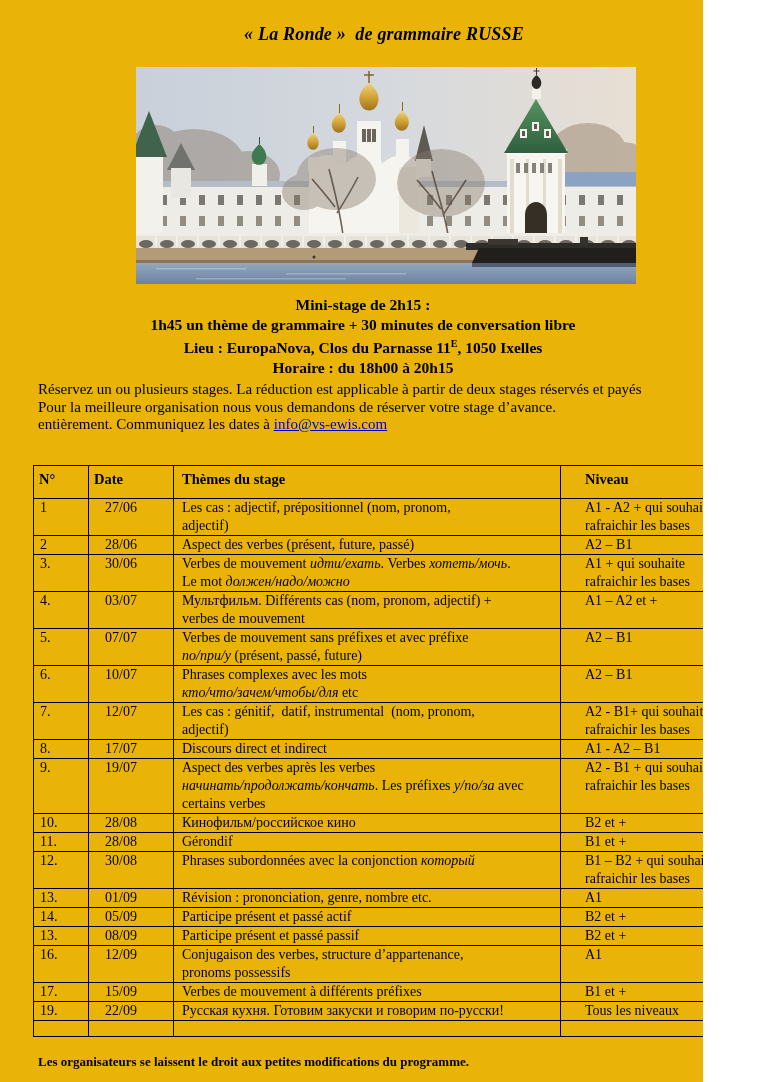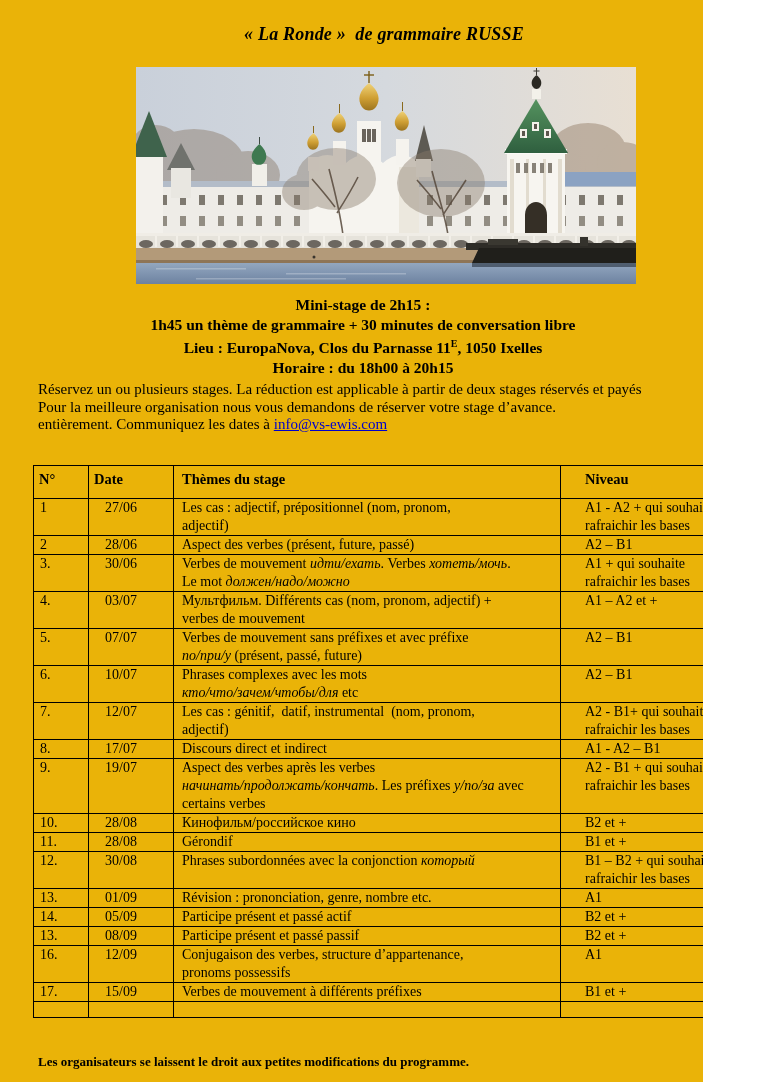--- a/index.html
+++ b/index.html
@@ -298,20 +298,26 @@
           <td class="c-date">12/09</td>
           <td class="c-theme"><span>Conjugaison des verbes, structure d’appartenance,</span><br><span>pronoms possessifs</span></td>
           <td class="c-niveau"><span>A1</span></td>
         </tr>
         <tr>
           <td class="c-num">17.</td>
           <td class="c-date">15/09</td>
           <td class="c-theme"><span>Verbes de mouvement à différents préfixes</span></td>
           <td class="c-niveau"><span>B1 et +</span></td>
         </tr>
+        <tr>
+          <td class="c-num">19.</td>
+          <td class="c-date">22/09</td>
+          <td class="c-theme"><span>Русская кухня. Готовим закуски и говорим по-русски!</span></td>
+          <td class="c-niveau"><span>Tous les niveaux</span></td>
+        </tr>
         <tr class="empty-row">
           <td class="c-num"></td>
           <td class="c-date"></td>
           <td class="c-theme"></td>
           <td class="c-niveau"></td>
         </tr>
       </tbody>
   </table>
 
   <div class="footer-note">Les organisateurs se laissent le droit aux petites modifications du programme.</div>

